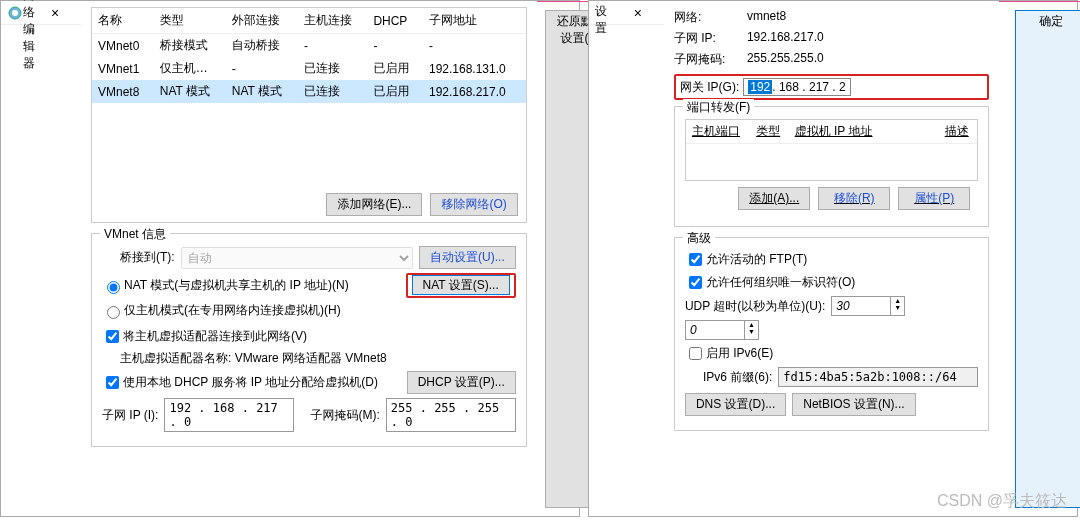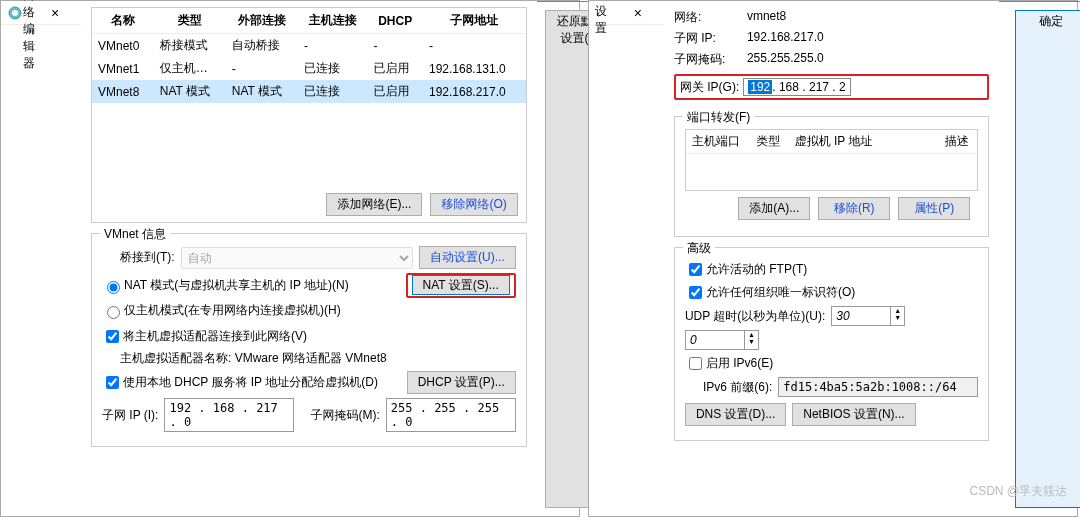--- a/index.html
+++ b/index.html
@@ -7,21 +7,21 @@
 .container { display: flex; gap: 6px; height: 100%; }
 .win { border: 1px solid #aaa; background: #fff; display: flex; position: relative; }
 .win-left { width: 580px; height: 517px; }
 .win-right { width: 490px; height: 517px; margin-left: 2px; }
 .titlebar { height: 24px; display: flex; align-items: center; padding: 0 6px; border-bottom: 1px solid #eee; }
 .titlebar .title { flex: 1; }
 .titlebar .close { width: 40px; text-align: center; font-size: 14px; cursor: pointer; }
 .content { padding: 6px 10px; flex: 1; display: flex; flex-direction: column; }
 .table-wrap { border: 1px solid #ccc; border-bottom: none; height: 180px; }
 .table { width: 100%; border-collapse: collapse; }
-.table th { text-align: center; font-weight: bold; padding: 4px 6px; border-bottom: 1px solid #eee; background: #fff; }
+.table th { text-align: left; font-weight: normal; padding: 4px 6px; border-bottom: 1px solid #eee; background: #fff; }
 .table td { padding: 3px 6px; }
 .table tr.sel td { background: #cce8ff; }
 .btnrow { display: flex; justify-content: flex-end; gap: 8px; padding: 6px 0; border: 1px solid #ccc; border-top: none; padding-right: 8px; }
 .btn { padding: 2px 10px; border: 1px solid #adadad; background: #e1e1e1; cursor: pointer; min-width: 72px; text-align: center; }
 .btn.dis { color: #1d4ed8; }
 .btn.blue { background: #e5f1fb; border-color: #0078d7; }
 .group { border: 1px solid #ccc; padding: 8px 10px 10px; position: relative; margin-top: 10px; }
 .group-title { position: absolute; top: -8px; left: 8px; background: #fff; padding: 0 4px; }
 .radio-row, .check-row { display: flex; align-items: center; margin: 4px 0; }
 .radio-row input, .check-row input { margin-right: 4px; }
@@ -39,21 +39,21 @@
 .gw-ip { border: 1px solid #888; padding: 1px 4px; font-family: monospace; }
 .gw-ip .sel { background: #0078d7; color: #fff; padding: 0 2px; }
 .pf-table { border: 1px solid #ccc; height: 62px; margin-top: 4px; }
 .pf-table th { text-align: left; font-weight: normal; padding: 3px 6px; border-bottom: 1px solid #eee; }
 .spin { display: inline-flex; align-items: stretch; }
 .spin input { width: 60px; border: 1px solid #999; padding: 2px 4px; font-style: italic; }
 .spin .arrows { display: flex; flex-direction: column; border: 1px solid #999; border-left: none; }
 .spin .arrows span { font-size: 7px; line-height: 7px; padding: 0 3px; cursor: pointer; }
 .indent { margin-left: 18px; }
 .mini-icon { width:16px; height:16px; display:inline-block; vertical-align:middle; }
-.watermark { position:absolute; right:10px; bottom:16px; color:#bbb; font-size:12px; }
+.watermark { position:absolute; right:10px; bottom:4px; color:#bbb; font-size:16px; }
 </style>
 </head>
 <body>
 
 <div class="container">
 
   <div class="win win-left">
     <div class="titlebar">
       <span class="mini-icon">
         <svg viewBox="0 0 16 16">
@@ -183,21 +183,21 @@
           <span>255.255.255.0</span>
         </div>
 
       <div class="redbox" style="margin:4px 0;">
         <div class="gwrow">
           <span>网关 IP(G):</span>
           <span class="gw-ip"><span class="sel">192</span><span>. 168 . 217 .   2</span></span>
         </div>
       </div>
 
-      <div class="group" style="margin-top:12px;">
+      <div class="group" style="margin-top:2px;text-decoration:underline;">
         <span class="group-title">端口转发(F)</span>
         <div class="pf-table">
           <table class="table">
               <thead>
                 <tr>
             <th>主机端口</th>
             <th>类型</th>
             <th style="width:150px;">虚拟机 IP 地址</th>
             <th>描述</th>
           </tr>

